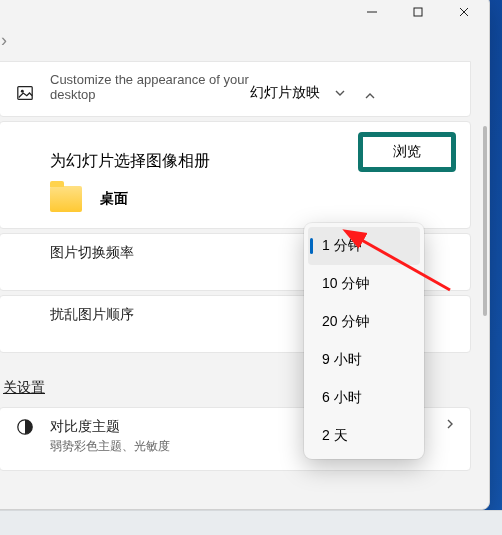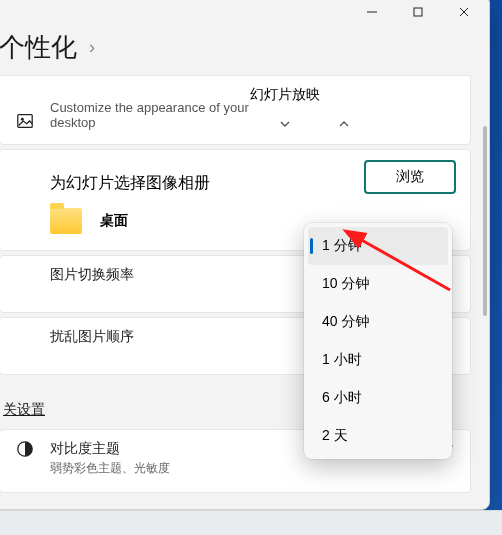--- a/index.html
+++ b/index.html
@@ -48,25 +48,25 @@
     margin-bottom:4px;
     min-height:58px;
     display:flex;align-items:flex-start;
     padding:10px 14px;
     font-size:14px;color:var(--text);
   }
   .row .icon{width:22px;display:flex;justify-content:center;margin-right:14px;color:#222;}
   .row .label{flex:1;}
   .row .sub{font-size:12px;color:var(--muted);display:block;margin-top:2px;}
   .btn{
-    background:#fff;border:2px solid #0f766e;border-radius:4px;
+    background:#fff;border:5px solid #0f766e;border-radius:4px;
     padding:6px 30px;font-size:14px;cursor:default;
   }
   .select{
-    display:flex;align-items:center;gap:14px;font-size:14px;flex-direction:column;
+    display:flex;align-items:center;gap:14px;font-size:14px;
   }
   .group{
     background:var(--card);
     border:1px solid var(--divider);
     border-radius:4px;margin-bottom:4px;
     padding:10px 14px 14px;
   }
   .group .hdr{display:flex;align-items:flex-end;}
   .group .icon{width:22px;display:flex;justify-content:center;margin-right:14px;padding-top:3px;}
   .group .hdtext{flex:1;font-size:16px;}
@@ -84,21 +84,21 @@
     position:absolute;right:2px;top:60px;bottom:30px;width:6px;
   }
   .right-scroll::after{
     content:"";position:absolute;right:0;top:70px;width:4px;height:190px;
     background:#b9b9b9;border-radius:3px;
   }
 
   .dropdown{
     position:absolute;
     left:304px;top:223px;
-    width:148px;
+    width:120px;
     background:#f7f7f7;
     border-radius:8px;
     box-shadow:0 8px 24px rgba(0,0,0,.25),0 0 0 1px rgba(0,0,0,.06);
     padding:4px;
     z-index:30;
   }
   .dropdown .item{
     height:38px;display:flex;align-items:center;
     padding:0 14px;font-size:14px;border-radius:4px;
     position:relative;
@@ -138,21 +138,20 @@
     </div>
     <div class="winbtn">
       <svg viewBox="0 0 10 10">
           <line x1="1" y1="1" x2="9" y2="9" stroke="#222" stroke-width="1"></line>
           <line x1="9" y1="1" x2="1" y2="9" stroke="#222" stroke-width="1"></line>
         </svg>
     </div>
   </div>
 
   <div class="crumbs">
-    <span>个性化</span>
     <span class="sep">›</span>
   </div>
 
   <div class="content">
 
     <div class="group" style="border-top-left-radius:0;border-top-right-radius:0;">
       <div class="hdr">
         <div class="icon">
           <svg width="18" height="18" viewBox="0 0 20 20">
               <rect x="2" y="3" width="16" height="14" rx="1" fill="none" stroke="#222" stroke-width="1.4"></rect>
@@ -222,22 +221,22 @@
     </div>
 
   </div>
 
   <div class="right-scroll"></div>
 </div>
 
 <div class="dropdown" id="interval-dropdown">
     <div class="item sel">1 分钟</div>
     <div class="item">10 分钟</div>
-    <div class="item">40 分钟</div>
-    <div class="item">1 小时</div>
+    <div class="item">20 分钟</div>
+    <div class="item">9 小时</div>
     <div class="item">6 小时</div>
     <div class="item">2 天</div>
   </div>
 
 <svg class="arrow" width="120" height="90">
   <defs>
     <marker id="ah" markerWidth="10" markerHeight="10" refX="2" refY="3" orient="auto">
       <path d="M0,0 L0,6 L8,3 Z" fill="#ff1a1a"></path>
     </marker>
   </defs>

